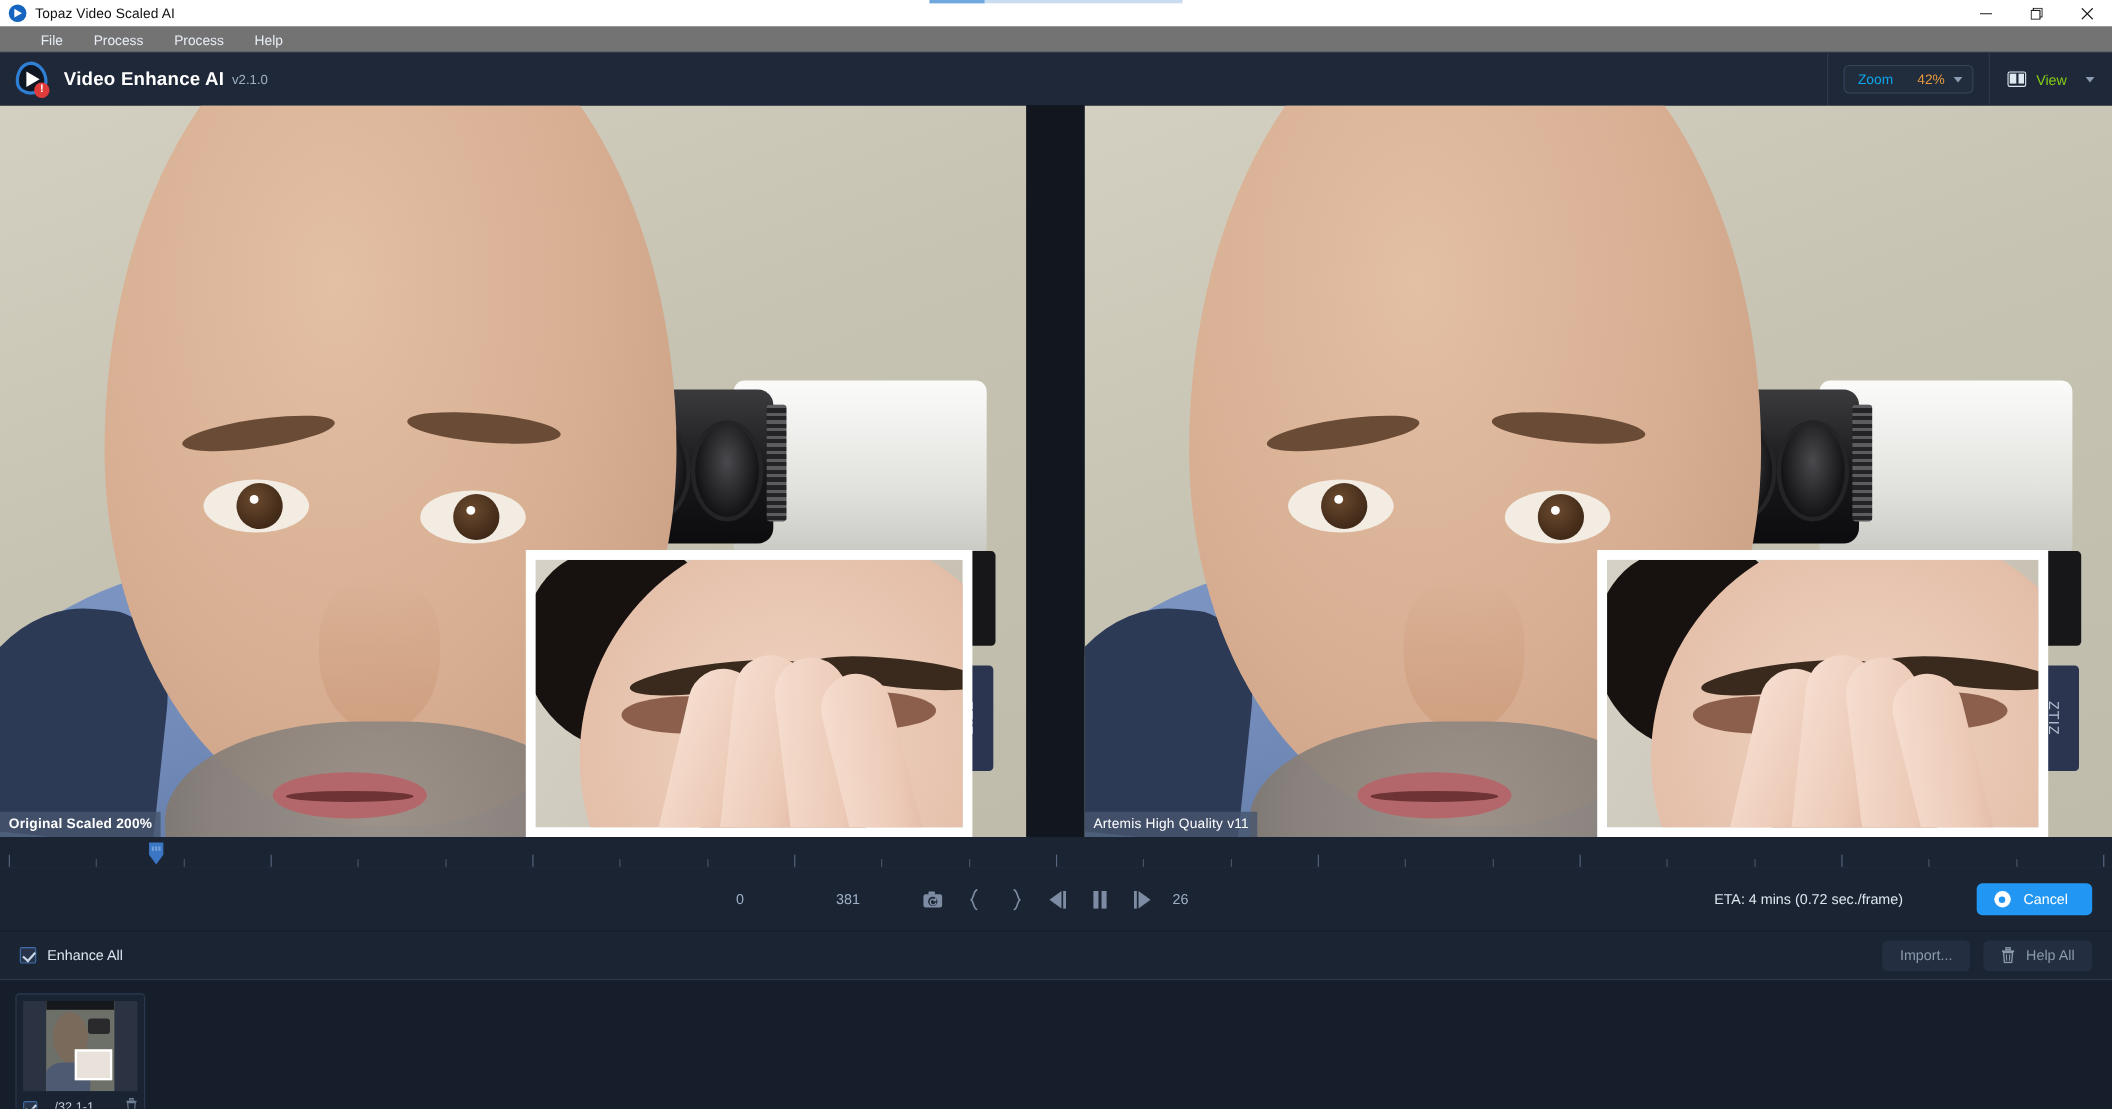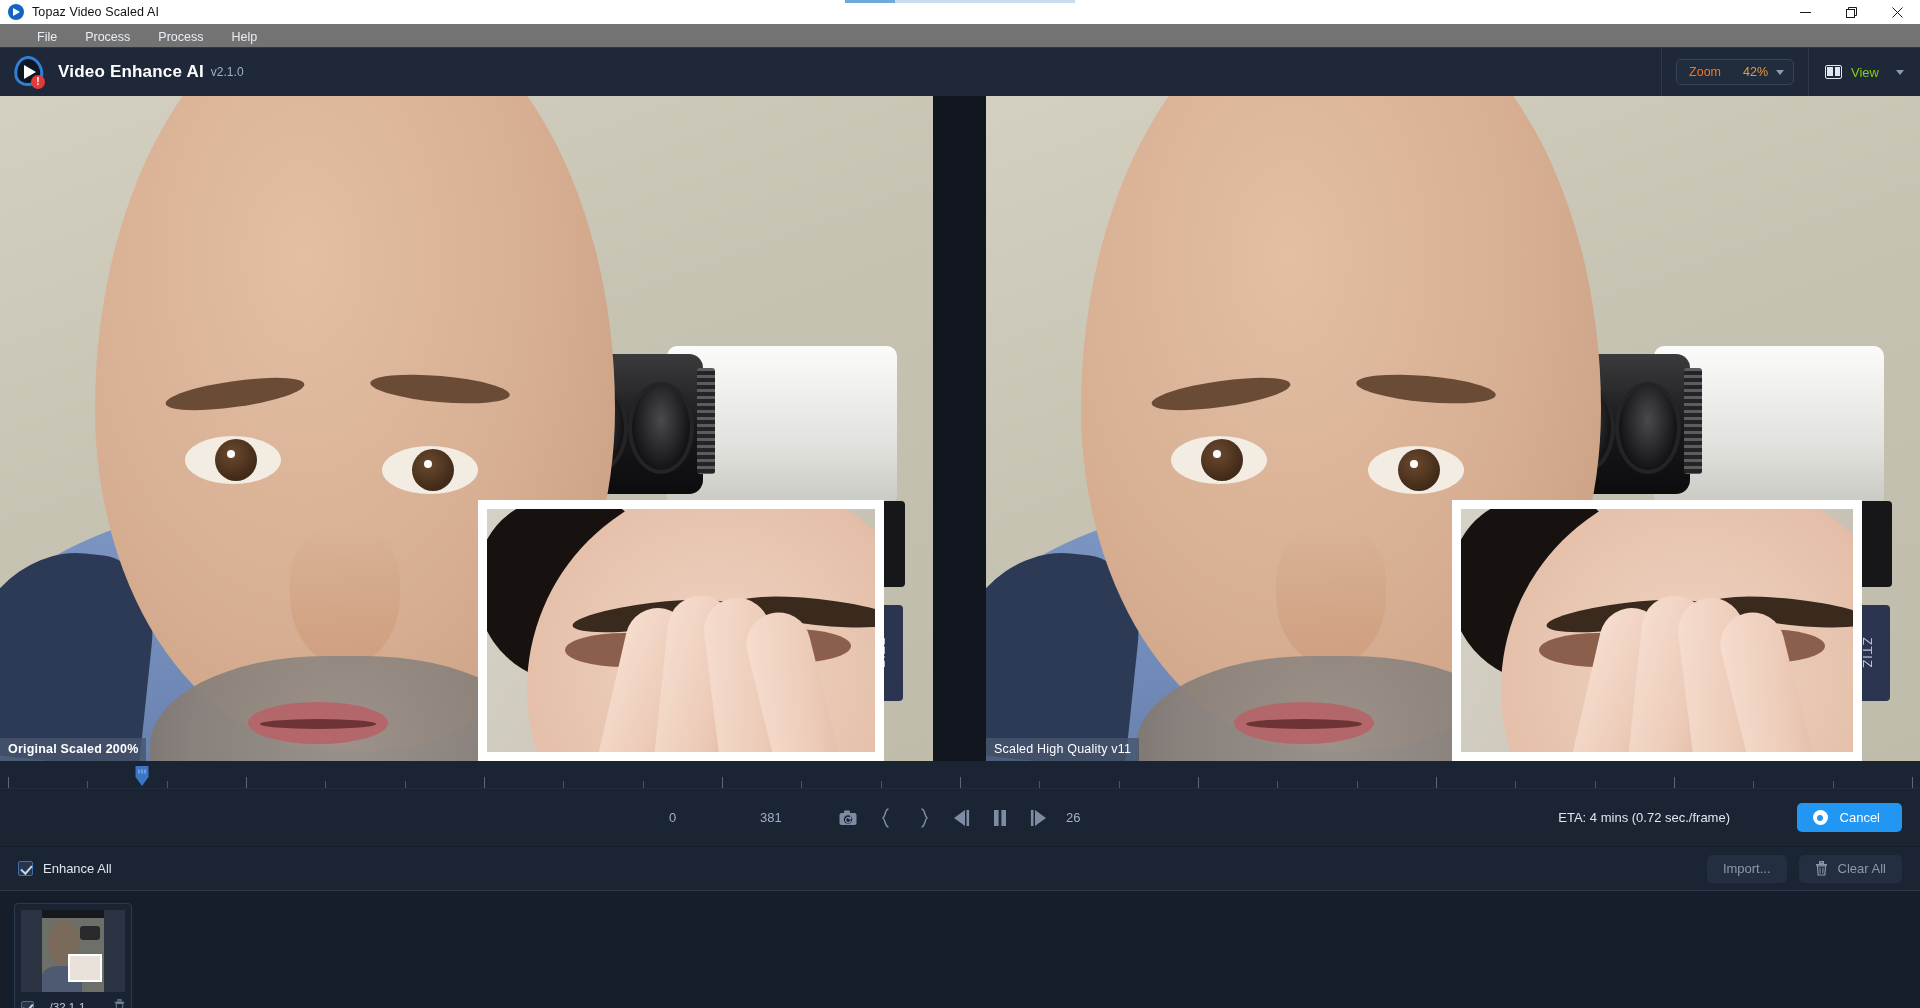--- a/index.html
+++ b/index.html
@@ -159,21 +159,21 @@
     align-items: center;
     padding: 0 14px;
   }
   .zoom-pill {
     display: flex; align-items: center;
     border: 1px solid #36445a;
     border-radius: 5px;
     padding: 5px 9px 5px 12px;
     background: #212c3d;
   }
-  .zoom-label { font-size: 12.5px; color: #f97316; }
+  .zoom-label { font-size: 12.5px; color: #0ea5e9; }
   .zoom-value { font-size: 12.5px; color: #e99a3e; margin-left: 22px; }
   .caret {
     margin-left: 8px;
     width: 0; height: 0;
     border-left: 4px solid transparent;
     border-right: 4px solid transparent;
     border-top: 5px solid #8c9cb2;
   }
   .view-group {
     display: flex; align-items: center;
@@ -820,21 +820,21 @@
         <div class="ibrow r"></div>
         <div class="ieye l"></div>
         <div class="ieye r"></div>
         <div class="shadow"></div>
         <div class="finger f1"></div>
         <div class="finger f2"></div>
         <div class="finger f3"></div>
         <div class="finger f4"></div>
       </div>
     </div>
-    <div class="pane-label right">Scaled High Quality v11</div>
+    <div class="pane-label right">Artemis High Quality v11</div>
   </div>
 </div>
 
 <div class="ruler">
   <div id="ticks">
       <div class="tick major" style="left: 8px;"></div>
       <div class="tick minor" style="left: 87.3333px;"></div>
       <div class="tick minor" style="left: 166.667px;"></div>
       <div class="tick major" style="left: 246px;"></div>
       <div class="tick minor" style="left: 325.333px;"></div>
@@ -933,21 +933,21 @@
   <div class="ghost-btn">
     <span>
       <svg class="trash-ic" width="13" height="15" viewBox="0 0 13 15">
         <rect x="1" y="3" width="11" height="1.6" fill="#8b99ae"></rect>
         <rect x="4.6" y="0.6" width="3.8" height="1.8" fill="none" stroke="#8b99ae" stroke-width="1.2"></rect>
         <path d="M2.4 5 H10.6 L9.8 14 H3.2 Z" fill="none" stroke="#8b99ae" stroke-width="1.2"></path>
         <line x1="5" y1="6.6" x2="5.2" y2="12.4" stroke="#8b99ae" stroke-width="1"></line>
         <line x1="8" y1="6.6" x2="7.8" y2="12.4" stroke="#8b99ae" stroke-width="1"></line>
       </svg>
     </span>
-    <span>Clear All</span>
+    <span>Help All</span>
   </div>
 </div>
 
 <div class="filestrip">
   <div class="file-card">
     <div class="file-thumb">
       <div class="tinner">
         <div class="t-wall"></div>
         <div class="t-bar"></div>
         <div class="t-head"></div>

